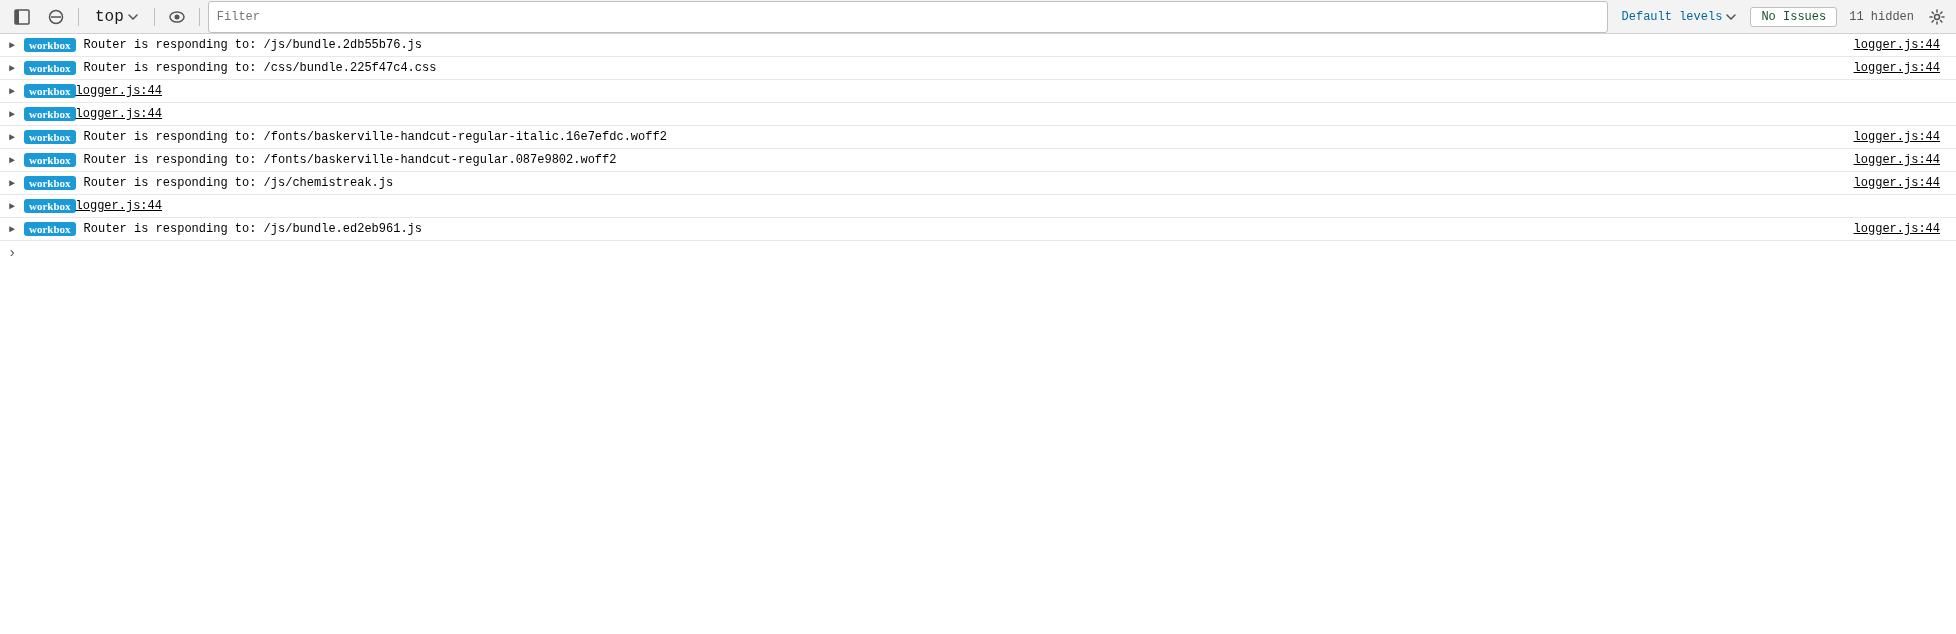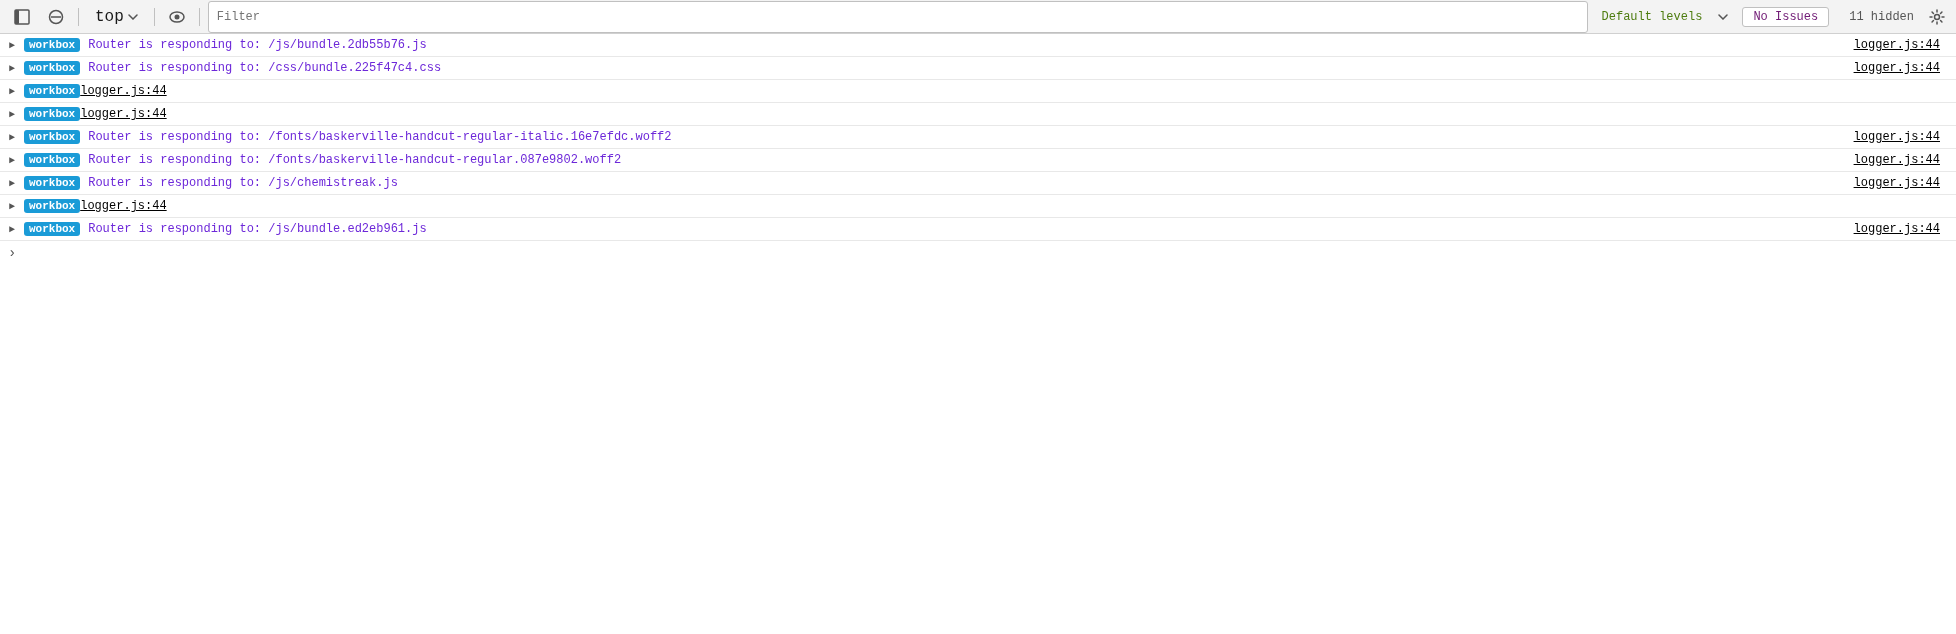--- a/index.html
+++ b/index.html
@@ -71,51 +71,50 @@
       font-family: inherit;
       font-size: 12px;
       color: #888;
       background: #fff;
       outline: none;
     }
 
     .levels-btn {
       display: flex;
       align-items: center;
-      gap: 16px;
+      gap: 4px;
       padding: 2px 8px;
       border: none;
       background: transparent;
       cursor: pointer;
       font-family: inherit;
       font-size: 12px;
-      color: #4d7c0f;
+      color: #0369a1;
       border-radius: 3px;
       white-space: nowrap;
     }
 
     .issues-btn {
       display: flex;
       align-items: center;
       padding: 2px 10px;
       border: 1px solid #c0c0c0;
       background: #fff;
       cursor: pointer;
       font-family: inherit;
       font-size: 12px;
-      color: #701a75;
+      color: #14532d;
       border-radius: 3px;
       white-space: nowrap;
     }
 
     .hidden-count {
       color: #555;
       font-size: 12px;
       padding: 0 6px;
-      margin-left: 8px;
     }
 
     .gear-btn {
       display: flex;
       align-items: center;
       justify-content: center;
       width: 22px;
       height: 22px;
       border: none;
       background: transparent;
@@ -155,27 +154,28 @@
       display: inline-flex;
       align-items: center;
       padding: 1px 5px;
       background: #1a9bd7;
       color: white;
       border-radius: 3px;
       font-size: 11px;
       font-weight: bold;
       margin-left: 4px;
       white-space: nowrap;
+      font-family: Liberation Serif, serif;
     }
 
     .log-message {
       flex: 1;
       padding: 0 8px;
       font-size: 12px;
-      color: #6d28d9;
+      color: #000000;
       font-family: 'Menlo', 'Monaco', 'Courier New', monospace;
       white-space: nowrap;
     }
 
     .log-source {
       color: #000000;
       text-decoration: underline;
       cursor: pointer;
       padding-right: 16px;
       white-space: nowrap;

